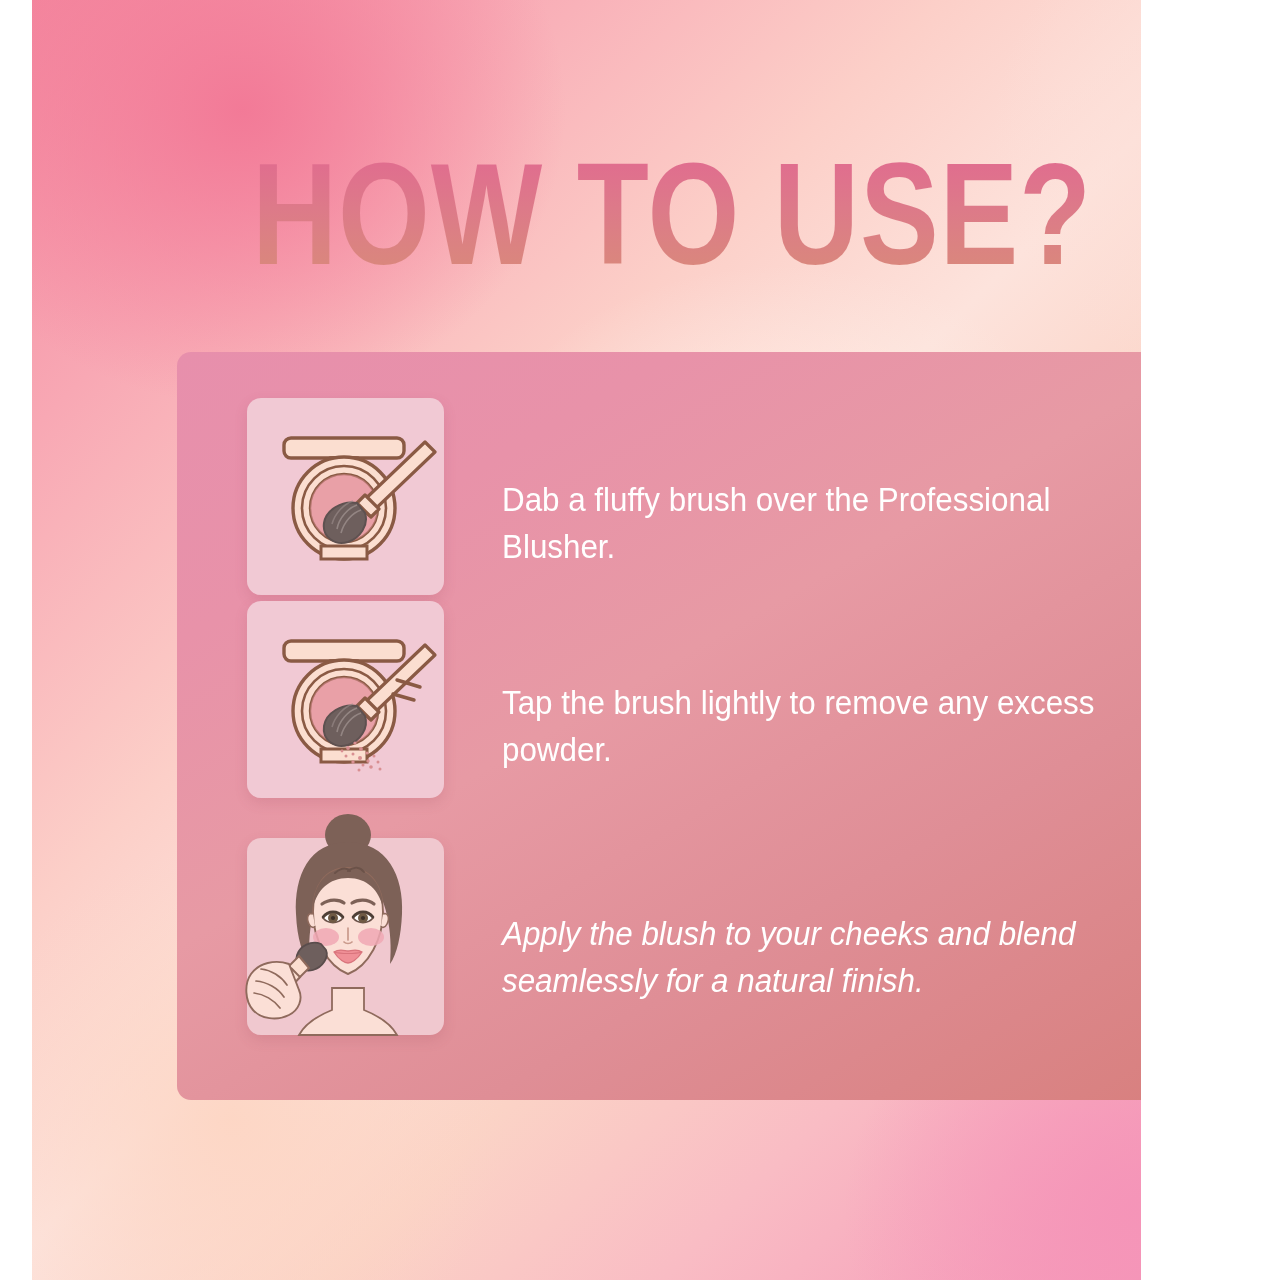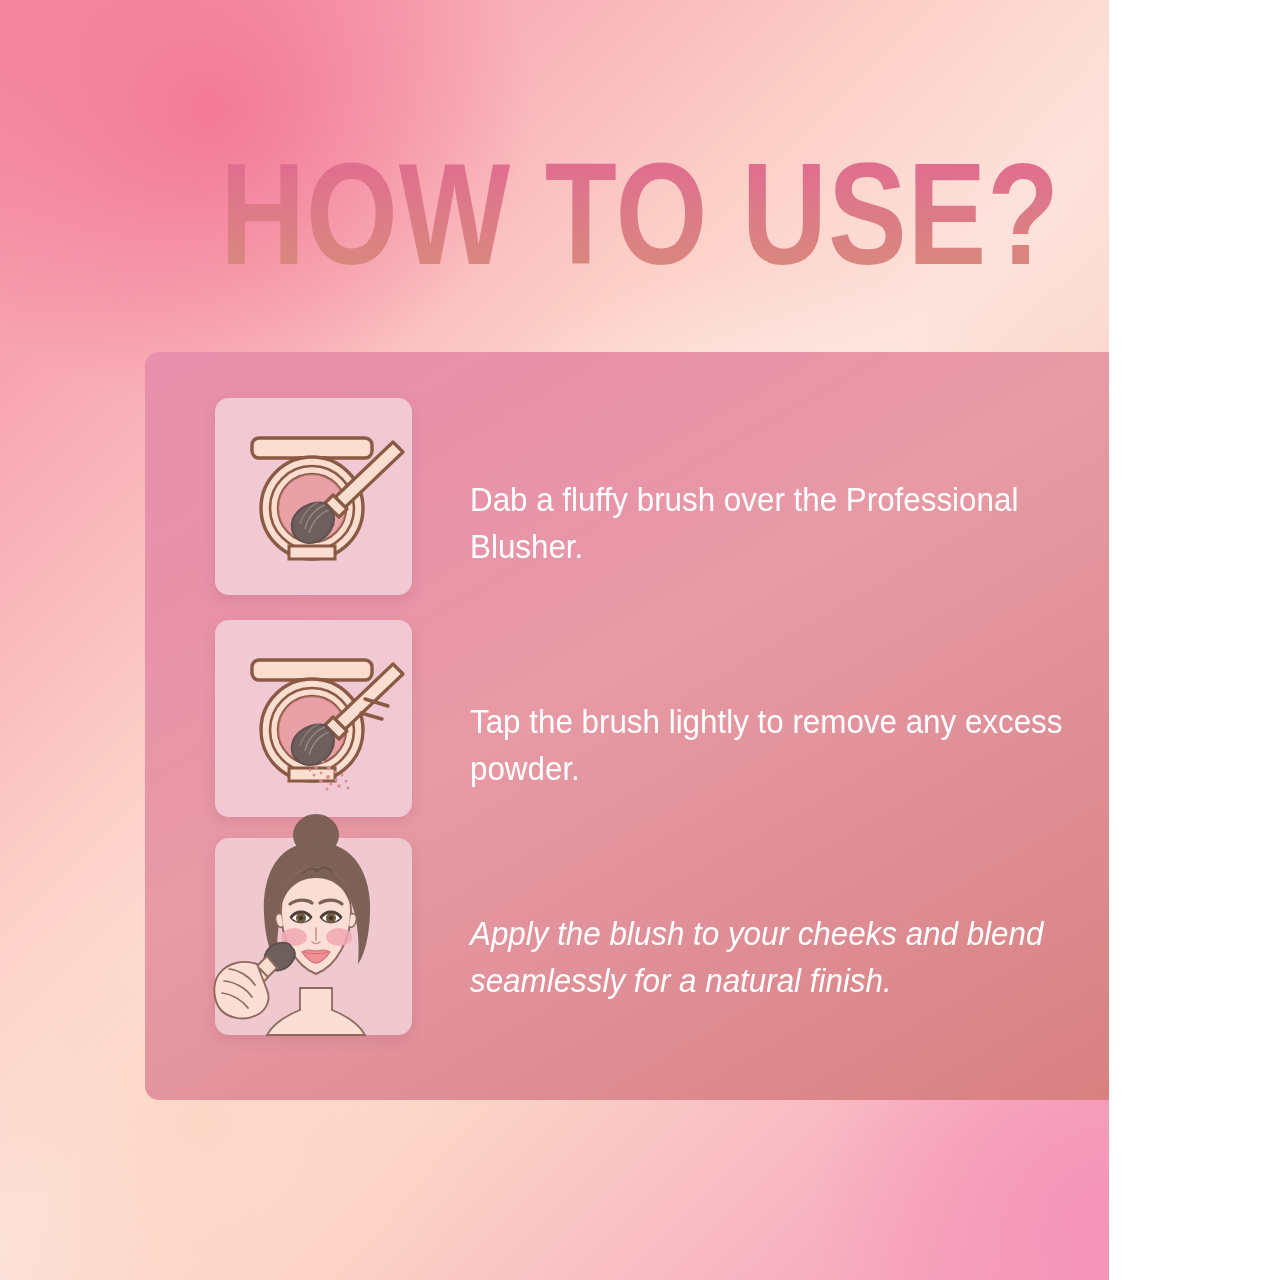--- a/index.html
+++ b/index.html
@@ -11,20 +11,21 @@
     height: 1280px;
     overflow: hidden;
     font-family: "Liberation Sans", sans-serif;
   }
 
   #stage {
     position: relative;
     width: 1109px;
     height: 1280px;
     overflow: hidden;
+    margin-left: 32px;
   }
 
   
   .bg-base {
     position: absolute;
     inset: 0;
     background: linear-gradient(135deg,
         #f4889f 0%,
         #f8a8b4 18%,
         #fccfc8 38%,
@@ -102,21 +103,21 @@
         #d8807f 100%);
   }
 
   
   .step {
     position: absolute;
     left: 0;
     width: 992px;
   }
   .step-1 { top: 46px; height: 212px; padding-left: 39px; }
-  .step-2 { top: 268px; height: 212px; }
+  .step-2 { top: 249px; height: 212px; }
   .step-3 { top: 486px; height: 216px; font-style: italic; }
 
   .card {
     position: absolute;
     left: 70px;
     top: 0;
     width: 197px;
     height: 197px;
     border-radius: 14px;
     background: #f1c9d4;

